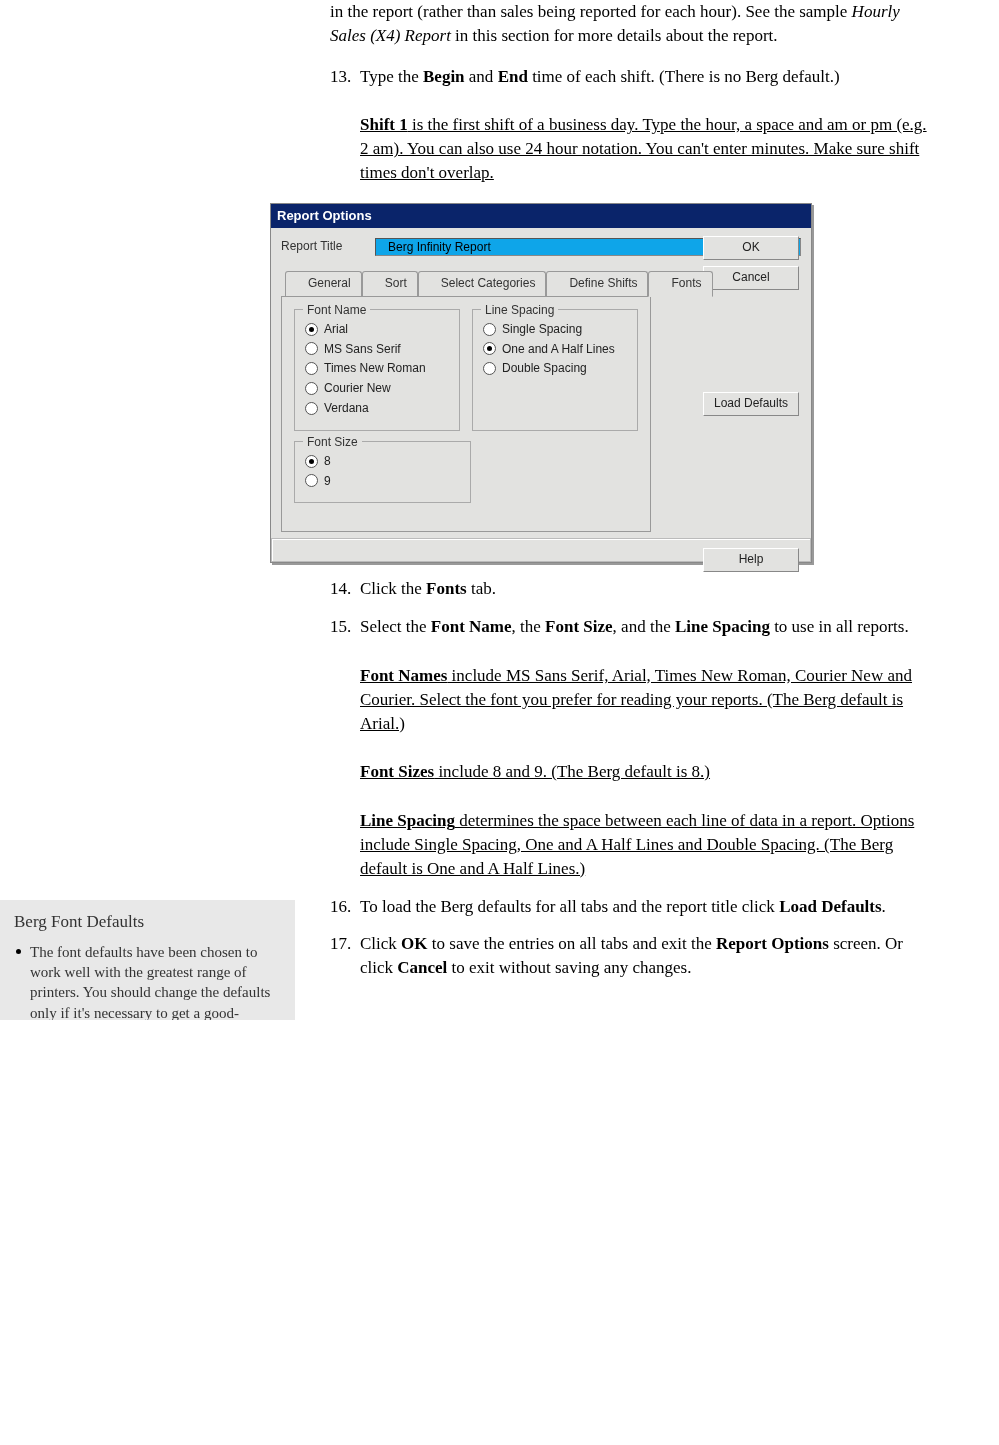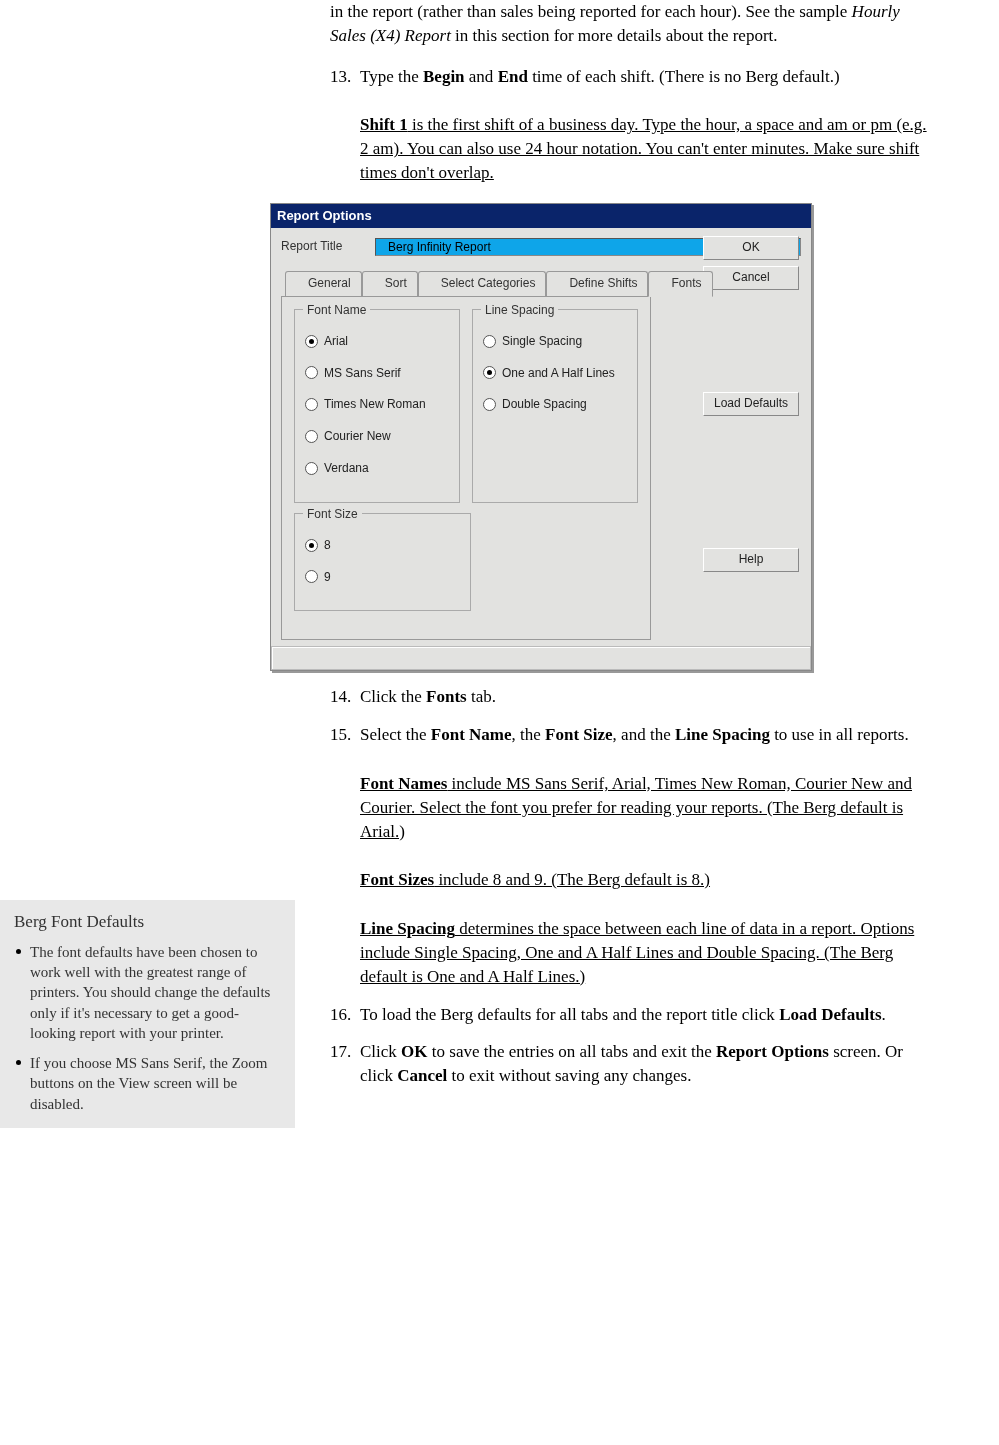--- a/index.html
+++ b/index.html
@@ -151,21 +151,21 @@
     left:8px;
     background:#e2e2e0;
     padding:0 4px;
     font-size:12px;
     color:#333;
   }
   .radio-row {
     display:flex;
     align-items:center;
     gap:6px;
-    margin:15px 0;
+    margin:3px 0;
     font-size:12px;
     color:#222;
   }
   .radio {
     width:11px; height:11px;
     border:1px solid #555;
     border-radius:50%;
     display:inline-flex;
     align-items:center; justify-content:center;
     background:#fff;

